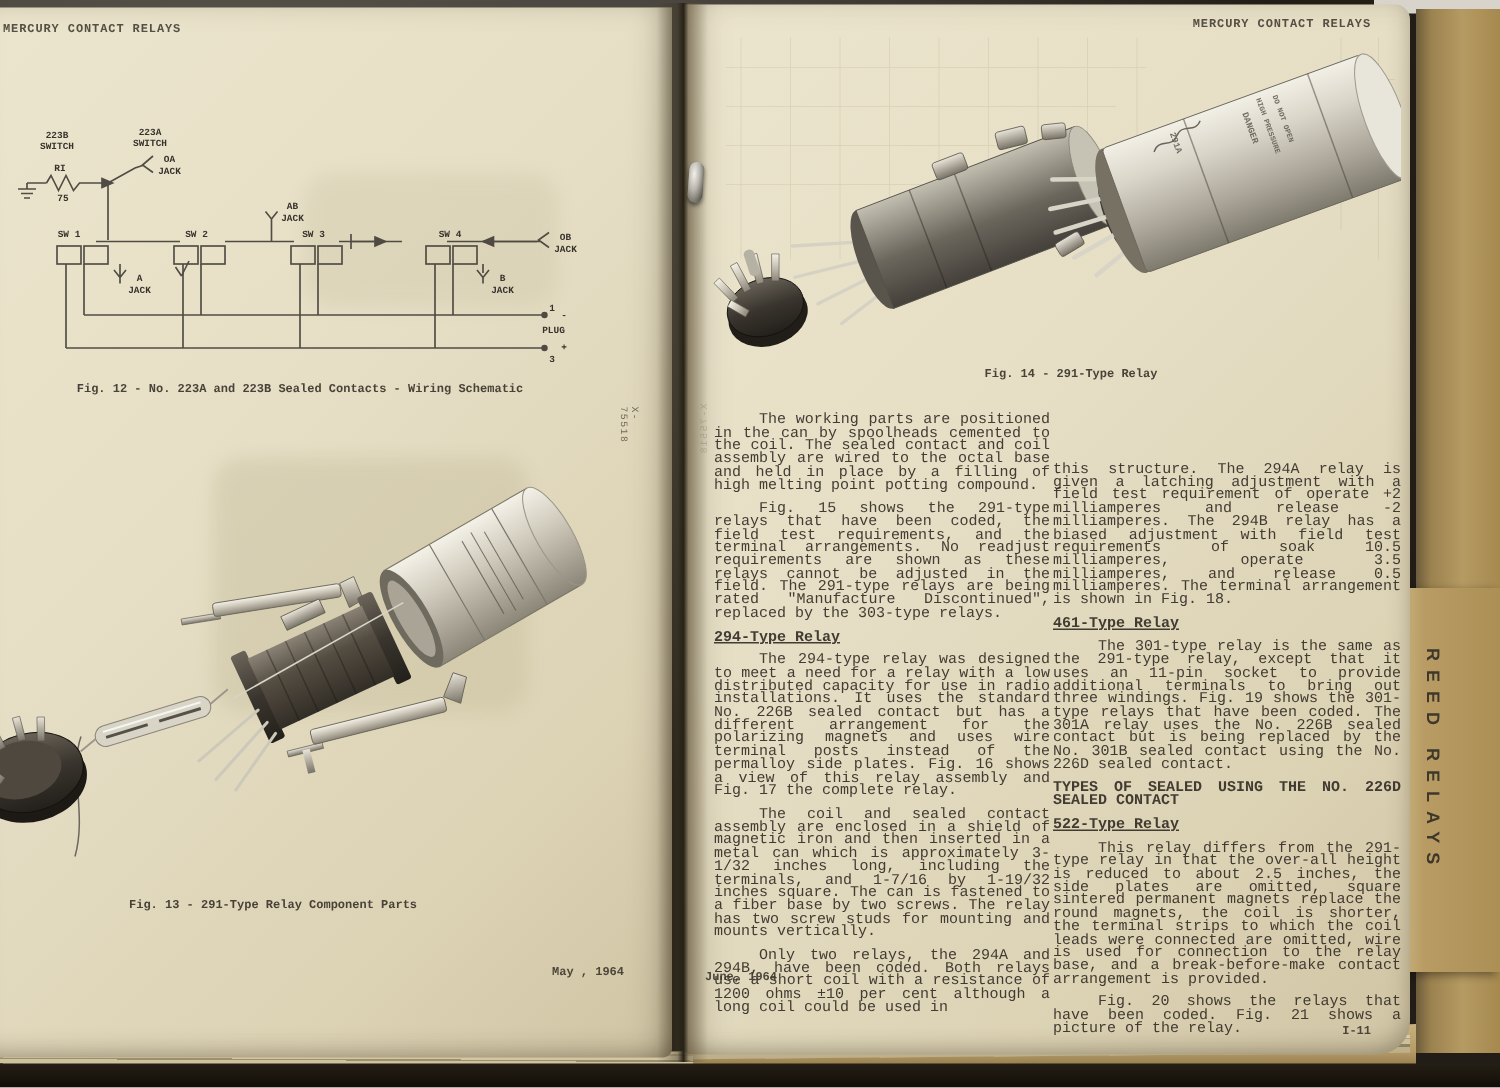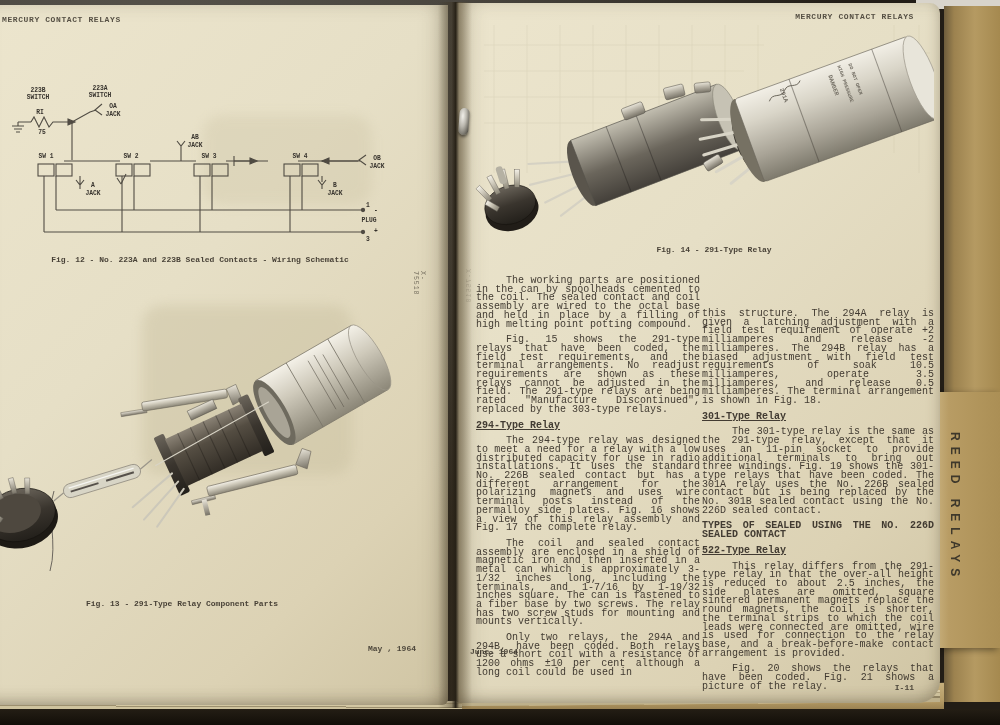--- a/index.html
+++ b/index.html
@@ -340,21 +340,21 @@
       <p>The working parts are positioned in the can by spoolheads cemented to the coil. The sealed contact and coil assembly are wired to the octal base and held in place by a filling of high melting point potting compound.</p>
       <p>Fig. 15 shows the 291-type relays that have been coded, the field test requirements, and the terminal arrangements.  No readjust requirements are shown as these relays cannot be adjusted in the field.  The 291-type relays are being rated "Manufacture Discontinued", replaced by the 303-type relays.</p>
       <div class="sub">294-Type Relay</div>
       <p>The 294-type relay was designed to meet a need for a relay with a low distributed capacity for use in radio installations. It uses the standard No. 226B sealed contact but has a different arrangement for the polarizing magnets and uses wire terminal posts instead of the permalloy side plates. Fig. 16 shows a view of this relay assembly and Fig. 17 the complete relay.</p>
       <p>The coil and sealed contact assembly are enclosed in a shield of magnetic iron and then inserted in a metal can which is approximately 3-1/32 inches long, including the terminals, and 1-7/16 by 1-19/32 inches square.  The can is fastened to a fiber base by two screws.  The relay has two screw studs for mounting and mounts vertically.</p>
       <p>Only two relays, the 294A and 294B, have been coded.  Both relays use a short coil with a resistance of 1200 ohms ±10 per cent although a long coil could be used in</p>
     </div>
 
     <div class="abs col type" style="left:246px;top:276px;width:232px;margin-top:31px;">
       <p class="noindent">this structure.  The 294A relay is given a latching adjustment with a field test requirement of operate +2 milliamperes and release -2 milliamperes.  The 294B relay has a biased adjustment with field test requirements of soak 10.5 milliamperes, operate 3.5 milliamperes, and release 0.5 milliamperes.  The terminal arrangement is shown in Fig. 18.</p>
-      <div class="sub">301-Type Relay</div>
+      <div class="sub">461-Type Relay</div>
       <p>The 301-type relay is the same as the 291-type relay, except that it uses an 11-pin socket to provide additional terminals to bring out three windings.  Fig. 19 shows the 301-type relays that have been coded.  The 301A relay uses the No. 226B sealed contact but is being replaced by the No. 301B sealed contact using the No. 226D sealed contact.</p>
       <div class="caps">TYPES OF SEALED USING THE NO. 226D SEALED CONTACT</div>
       <div class="sub">522-Type Relay</div>
       <p>This relay differs from the 291-type relay in that the over-all height is reduced to about 2.5 inches, the side plates are omitted, square sintered permanent magnets replace the round magnets, the coil is shorter, the terminal strips to which the coil leads were connected are omitted, wire is used for connection to the relay base, and a break-before-make contact arrangement is provided.</p>
       <p>Fig. 20 shows the relays that have been coded.  Fig. 21 shows a picture of the relay.</p>
     </div>
 
     <div class="abs foot" style="left:14px;top:644px;">June, 1964</div>
     <div class="abs foot" style="right:26px;top:656px;margin-top:24px;">I-11</div>
   </div>

